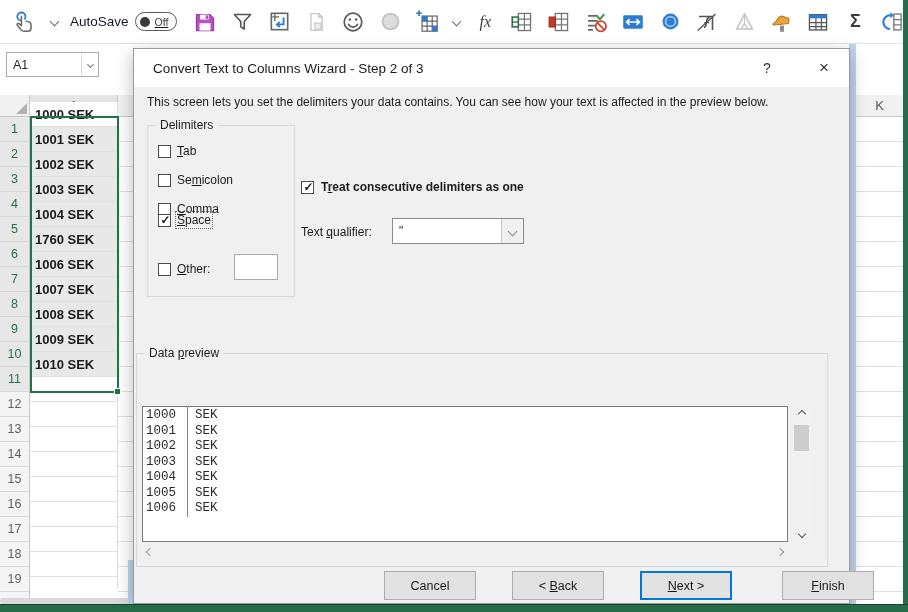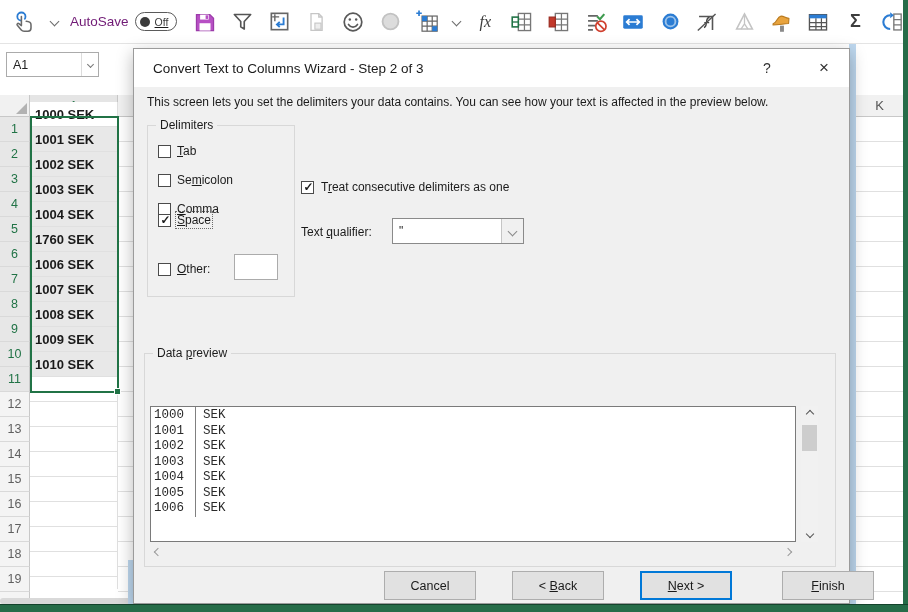--- a/index.html
+++ b/index.html
@@ -11,21 +11,21 @@
   .qat{position:absolute;left:0;top:0;width:903px;height:44px;background:#fff;
        border-bottom:1px solid #e4e4e4;display:flex;align-items:center;gap:7px;padding-left:10px;}
   .qicon{width:30px;height:30px;display:flex;align-items:center;justify-content:center;flex:0 0 auto;}
   .qicon.slim{width:14px;}
   .chv{display:inline-block;width:7px;height:7px;border-right:1.6px solid #6b6b6b;border-bottom:1.6px solid #6b6b6b;}
   .chv.down{transform:rotate(45deg);}
   .chv.up{transform:rotate(-135deg);}
   .chv.left{transform:rotate(135deg);}
   .chv.right{transform:rotate(-45deg);}
   .autosave{display:flex;align-items:center;gap:6px;margin:0 6px 0 2px;flex:0 0 auto;}
-  .autosave-label{font-size:13.5px;color:#701a75;}
+  .autosave-label{font-size:13.5px;color:#0f172a;}
   .autosave-pill{display:flex;align-items:center;gap:5px;border:1.6px solid #5a5a5a;border-radius:10px;
                  height:19px;padding:0 8px 0 4px;text-decoration:underline;}
   .autosave-dot{width:10px;height:10px;border-radius:50%;background:#3a3a3a;}
   .autosave-state{font-size:10.5px;color:#3a3a3a;}
   .glyph-fx{font-family:"Liberation Serif",serif;font-style:italic;font-size:16px;color:#3d3d3d;}
   .glyph-sum{font-size:18px;font-weight:600;color:#3d3d3d;}
 
   
   .fbar-row{position:absolute;left:0;top:44px;width:133px;height:51px;background:#fff;}
   .namebox{position:absolute;left:6px;top:52px;width:93px;height:25px;background:#fff;
@@ -91,30 +91,30 @@
 
   .cbrow{position:absolute;left:10px;display:flex;align-items:center;gap:6px;height:18px;}
   .cb{width:13px;height:13px;background:#fff;border:1px solid #4a4a4a;flex:0 0 auto;position:relative;}
   .cb.checked::after{content:"✓";position:absolute;left:0;top:-2px;width:13px;text-align:center;
                      font-size:12px;font-weight:700;color:#1a1a1a;line-height:15px;}
   .cbl{font-size:12px;color:#1b1b1b;white-space:nowrap;}
   .cbl.focused{outline:1px dotted #6a6a6a;outline-offset:1px;}
   .other-input{position:absolute;left:86px;top:128px;width:44px;height:26px;background:#fff;
                border:1px solid #ababab;font-size:12px;padding:0 4px;font-family:"Liberation Sans",sans-serif;}
 
-  .treat-row{position:absolute;left:167px;top:131px;display:flex;align-items:center;gap:7px;}
+  .treat-row{position:absolute;left:167px;top:131px;display:flex;align-items:center;gap:7px;font-weight:bold;}
   .qual-label{position:absolute;left:167px;top:176px;font-size:12px;color:#1b1b1b;}
   .qual-combo{position:absolute;left:258px;top:169px;width:132px;height:26px;background:#fff;
               border:1px solid #8a8a8a;display:flex;align-items:center;}
   .qual-value{flex:1;padding-left:6px;font-size:12px;color:#1b1b1b;}
   .qual-btn{width:22px;height:100%;background:#f0f0f0;border-left:1px solid #c5c5c5;
             display:flex;align-items:center;justify-content:center;}
   .qual-btn .chv{border-color:#8a8a8a;}
 
-  .preview-group{left:10px;top:304px;width:692px;height:214px;}
+  .preview-group{left:2px;top:304px;width:692px;height:214px;}
   .pvbox{position:absolute;left:5px;top:52px;width:646px;height:136px;background:#fff;
          border:1px solid #7a7a7a;display:flex;align-items:flex-start;overflow:hidden;
          font-family:"Liberation Mono","DejaVu Sans Mono",monospace;font-size:12.5px;color:#2a2a2a;}
   .pv-c1{width:45px;border-right:1px solid #808080;padding:1px 0 0 3px;}
   .pv-c2{padding:1px 0 0 7px;}
   .pv-line{height:15.5px;line-height:15.5px;white-space:pre;}
   .pv-vscroll{position:absolute;left:656px;top:52px;width:17px;height:136px;background:#f1f1f1;}
   .pv-vscroll .arr{position:absolute;left:0;width:17px;height:16px;display:flex;align-items:center;justify-content:center;}
   .pv-vscroll .arr .chv{width:6px;height:6px;border-color:#555;}
   .pv-thumb{position:absolute;left:1px;top:19px;width:15px;height:26px;background:#cdcdcd;}

